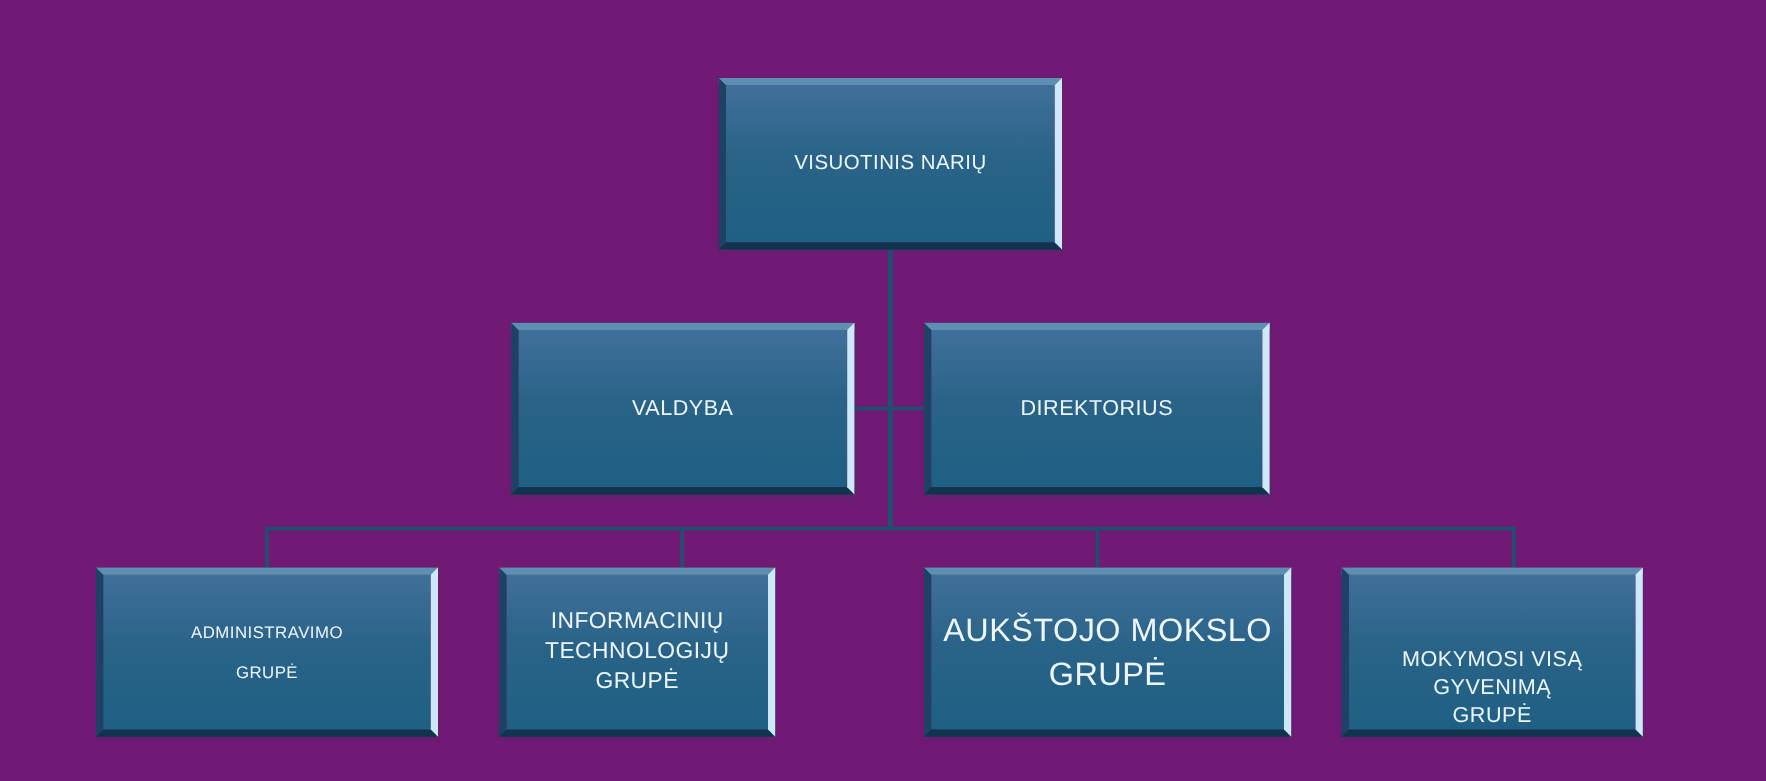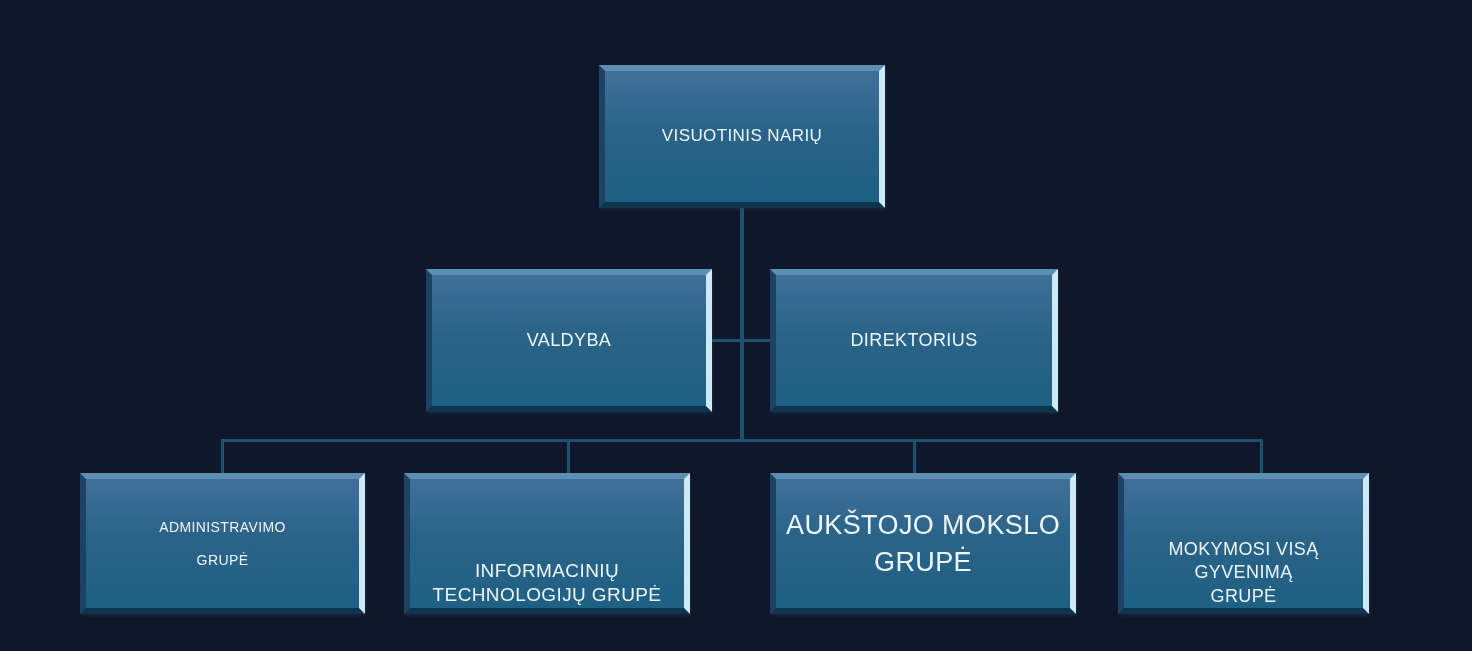--- a/index.html
+++ b/index.html
@@ -1,19 +1,19 @@
 <!DOCTYPE html>
 <html><head>
 <meta charset="utf-8">
 <style>
   html,body { margin:0; padding:0; background:#ffffff; }
   .canvas {
     position:relative;
     width:1472px; height:651px;
-    background:#0f172a;
+    background:#701a75;
     font-family:"Liberation Sans", sans-serif;
     overflow:hidden;
   }
   .connector {
     position:absolute;
     background:#1e506f;
   }
   .node {
     position:absolute;
     box-sizing:border-box;
@@ -28,21 +28,21 @@
     line-height:1.35;
   }
   .node .label { width:100%; padding:0 6px; }
   .node .line { display:block; }
 
   
   .n-root        { left:599px;  top:65px;  width:286px; height:143px; font-size:17px; line-height:1.45; }
   .n-valdyba     { left:426px;  top:269px; width:286px; height:143px; font-size:18px; }
   .n-direktorius { left:770px;  top:269px; width:288px; height:143px; font-size:18px; }
   .n-admin       { left:80px;   top:473px; width:285px; height:141px; font-size:14px; }
-  .n-info        { left:404px;  top:473px; width:286px; height:141px; font-size:19px; line-height:1.3;align-items:flex-end; }
+  .n-info        { left:416px;  top:473px; width:230px; height:141px; font-size:19px; line-height:1.3; }
   .n-aukstojo    { left:770px;  top:473px; width:306px; height:141px; font-size:27px; }
   .n-mokymosi    { left:1118px; top:473px; width:251px; height:141px; font-size:18px; line-height:1.3;align-items:flex-end; }
 
   .spread .line + .line { margin-top:14px; }
 
   
   .c-root-v  { left:740px; top:208px; width:4px;    height:233px; }
   .c-mid-h   { left:711px; top:339px; width:60px;   height:3px;  }
   .c-dist-h  { left:221px; top:439px; width:1042px; height:3px;  }
   .c-drop-1  { left:221px;  top:439px; width:3px; height:34px; }

